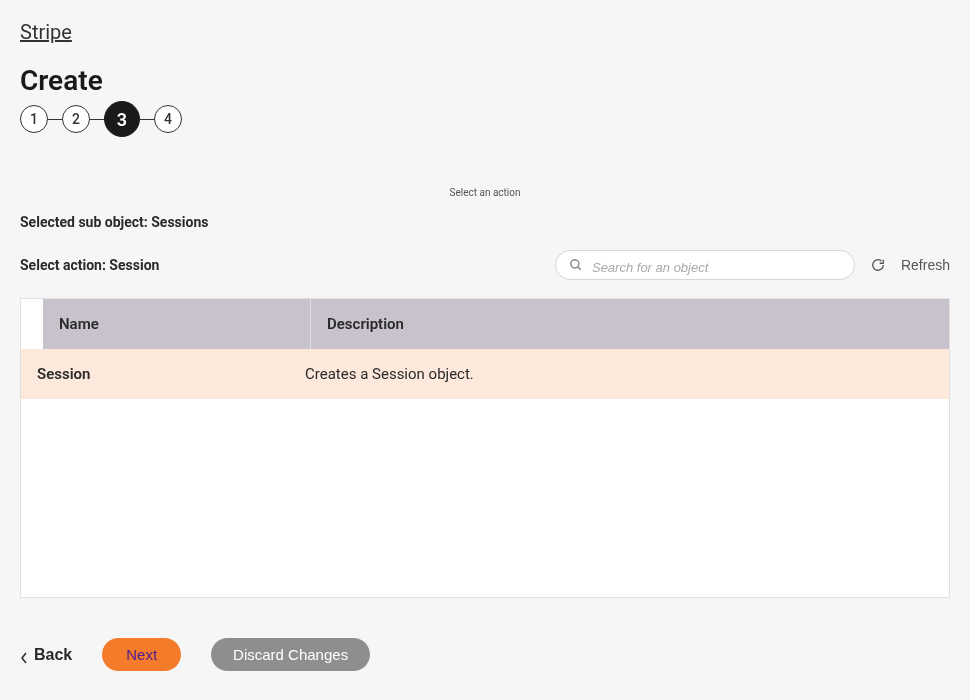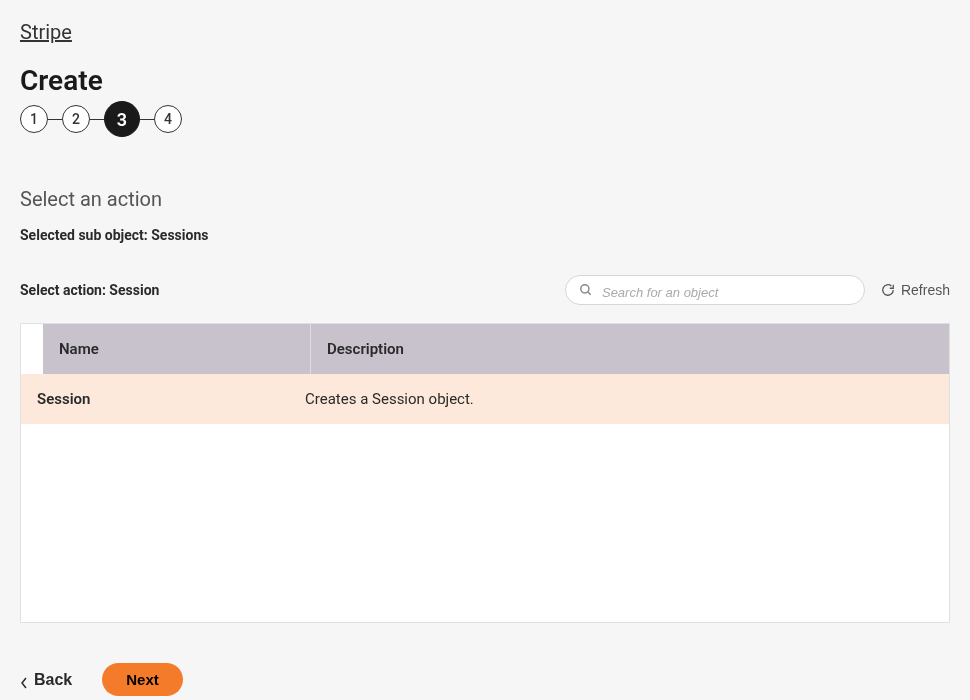--- a/index.html
+++ b/index.html
@@ -55,29 +55,30 @@
       font-size: 18px;
       font-weight: 600;
       border-color: #1a1a1a;
     }
     .step-connector {
       width: 14px;
       height: 1px;
       background: #333;
     }
     .section-label {
-      font-size: 20px;
+      font-size: 10px;
       color: #555;
       margin-bottom: 16px;
+      text-align: center;
     }
     .info-line {
       font-size: 14px;
       font-weight: 700;
       color: #2a2a2a;
-      margin-bottom: 32px;
+      margin-bottom: 20px;
     }
     .action-row {
       display: flex;
       align-items: center;
       justify-content: space-between;
       margin-bottom: 18px;
     }
     .search-refresh {
       display: flex;
       align-items: center;
@@ -108,21 +109,21 @@
       color: #666;
       outline: none;
     }
     .search-input::placeholder {
       color: #aaa;
       font-style: italic;
     }
     .refresh-btn {
       display: flex;
       align-items: center;
-      gap: 6px;
+      gap: 16px;
       background: none;
       border: none;
       font-size: 14px;
       color: #555;
       cursor: pointer;
     }
     .refresh-icon {
       width: 14px;
       height: 14px;
     }
@@ -188,26 +189,26 @@
       font-weight: 600;
       color: #2a2a2a;
       cursor: pointer;
     }
     .chevron-left {
       width: 8px;
       height: 12px;
     }
     .next-btn {
       background: #f47b2a;
-      color: #000000;
+      color: #4c1d95;
       border: none;
       border-radius: 20px;
       padding: 8px 24px;
       font-size: 15px;
-      font-weight: 700;
+      font-weight: 400;
       cursor: pointer;
     }
     .discard-btn {
       background: #8e8e8e;
       color: #fff;
       border: none;
       border-radius: 20px;
       padding: 8px 22px;
       font-size: 15px;
       font-weight: 500;
@@ -269,16 +270,17 @@
 </div>
 
 <div class="footer-actions">
   <button class="back-btn">
     <svg class="chevron-left" viewBox="0 0 8 12" fill="none" stroke="currentColor" stroke-width="1.5">
       <polyline points="6 1 2 6 6 11"></polyline>
     </svg>
     <span>Back</span>
   </button>
   <button class="next-btn">Next</button>
+  <button class="discard-btn">Discard Changes</button>
 </div>
 
 
 
 
 </body></html>

